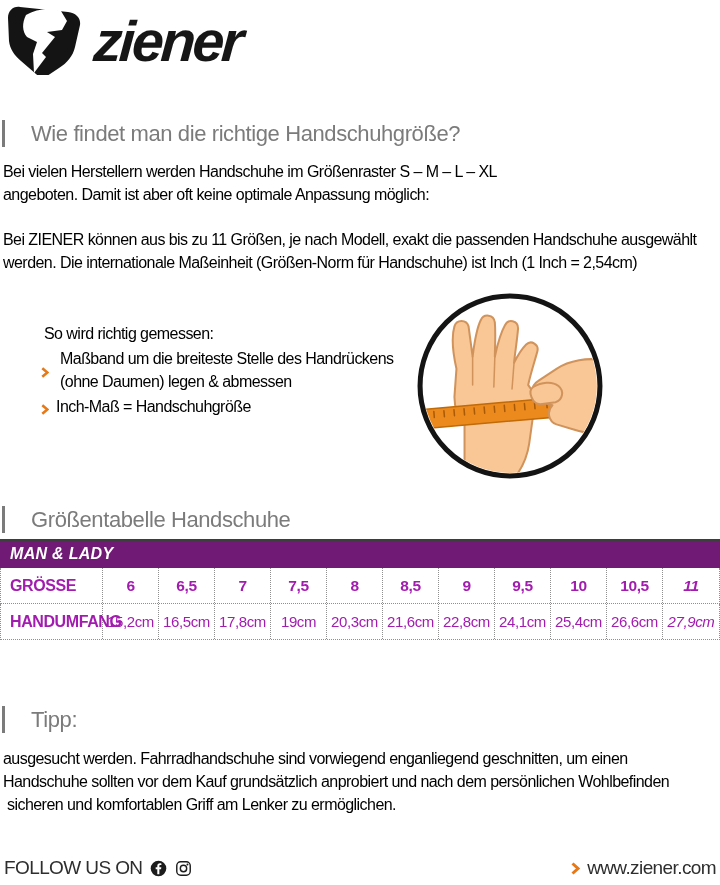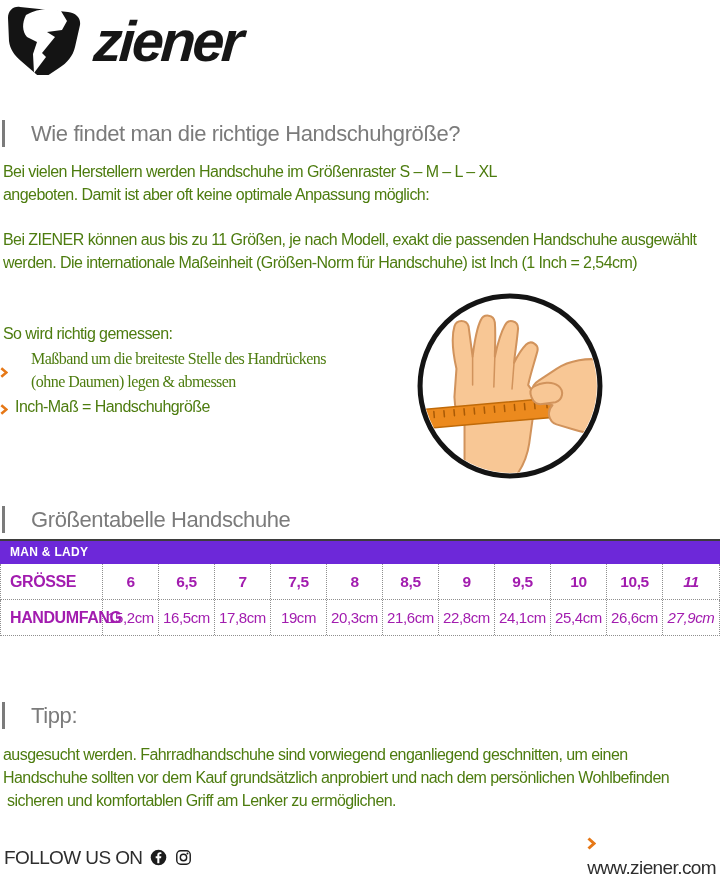--- a/index.html
+++ b/index.html
@@ -14,52 +14,52 @@
 
   
   .sec-heading { border-left:3px solid #7b7b7b; padding-left:26px; margin-left:2px;
                  color:#7b7b7b; font-size:22px; font-weight:400; letter-spacing:-0.4px;
                  line-height:27px; }
   .h-sizing { margin-top:42px; }
   .h-table  { margin-top:20px; }
   .h-tip    { margin-top:66px; }
 
   
-  .body-text { margin-left:3px; color:#4d7c0f; font-size:16px; letter-spacing:-0.55px; line-height:23px; }
+  .body-text { margin-left:3px; color:#000000; font-size:16px; letter-spacing:-0.55px; line-height:23px; }
   .line { display:block; white-space:nowrap; }
   .p1 { margin-top:13px; }
   .p2 { margin-top:22px; }
   .p3 { margin-top:14px; }
 
   
   .measure-row { display:flex; margin-top:16px; }
-  .measure-text { flex:1; padding-top:32px; }
+  .measure-text { flex:1; padding-top:32px;padding-left:41px; }
   .bullet { display:flex; gap:7px; margin-top:2px; }
   .chev { display:inline-flex; align-items:center; padding-top:5px; flex:0 0 auto; }
   .illu-wrap { width:192px; margin-right:114px; flex:0 0 auto; }
 
   
   .size-table { margin-top:6px; border-top:2px solid #3d3d3d; }
-  .group-header { background:#6d28d9; color:#ffffff; font-weight:bold; 
-                  font-size:12px; letter-spacing:0.3px; padding:4px 0 5px 10px; }
+  .group-header { background:#701a75; color:#ffffff; font-weight:bold; font-style:italic;
+                  font-size:16px; letter-spacing:0.3px; padding:4px 0 5px 10px; }
   .trow { display:grid; grid-template-columns:102px repeat(11,1fr);
           border-left:1px dotted #8f8f8f; border-right:1px dotted #8f8f8f;
           border-bottom:1px dotted #8f8f8f; }
   .trow > div { border-right:1px dotted #8f8f8f; text-align:center; padding:9px 0 8px 0;
                 color:#a21caf; font-size:15.5px; letter-spacing:-0.4px; }
   .trow > div:last-child { border-right:none;font-style:italic; }
   .tlabel { text-align:left !important; padding-left:9px !important; font-weight:bold; font-size:16px !important; }
   .trow-sizes .tcell { font-weight:bold; }
   .trow-circ .tcell { font-weight:normal; font-size:15px; }
 
   
   .footer { position:absolute; left:4px; right:4px; bottom:6px; display:flex;
             justify-content:space-between; align-items:center; }
   .footer-left { display:flex; align-items:center; gap:8px;text-align:right; }
-  .footer-right { display:flex; align-items:flex-start; gap:7px;flex-direction:column; }
+  .footer-right { display:flex; align-items:center; gap:7px; }
   .footer-label, .website { color:#2e2e2e; font-size:19px; letter-spacing:-0.6px; }
   .social { display:inline-flex; align-items:center; }
 </style>
 </head>
 <body>
 
 <div class="page">
 
   <div class="logo-row">
     <span>
@@ -86,21 +86,21 @@
   <div class="measure-row">
     <div class="measure-text">
       <div class="body-text">So wird richtig gemessen:</div>
 
       <div class="bullet">
         <span class="chev">
           <svg width="8" height="11" viewBox="0 0 8 11" fill="none" stroke="#e67817" stroke-width="2.6">
               <path d="M1.3,1.3 L6.4,5.5 L1.3,9.7"></path>
             </svg>
         </span>
-        <span class="body-text" style="margin-left:16px;font-family:Liberation Serif, serif;">
+        <span class="body-text" style="margin-left:4px;">
           <span class="line">Maßband um die breiteste Stelle des Handrückens</span>
           <span class="line">(ohne Daumen) legen &amp; abmessen</span>
         </span>
       </div>
 
       <div class="bullet">
         <span class="chev">
           <svg width="8" height="11" viewBox="0 0 8 11" fill="none" stroke="#e67817" stroke-width="2.6">
               <path d="M1.3,1.3 L6.4,5.5 L1.3,9.7"></path>
             </svg>

